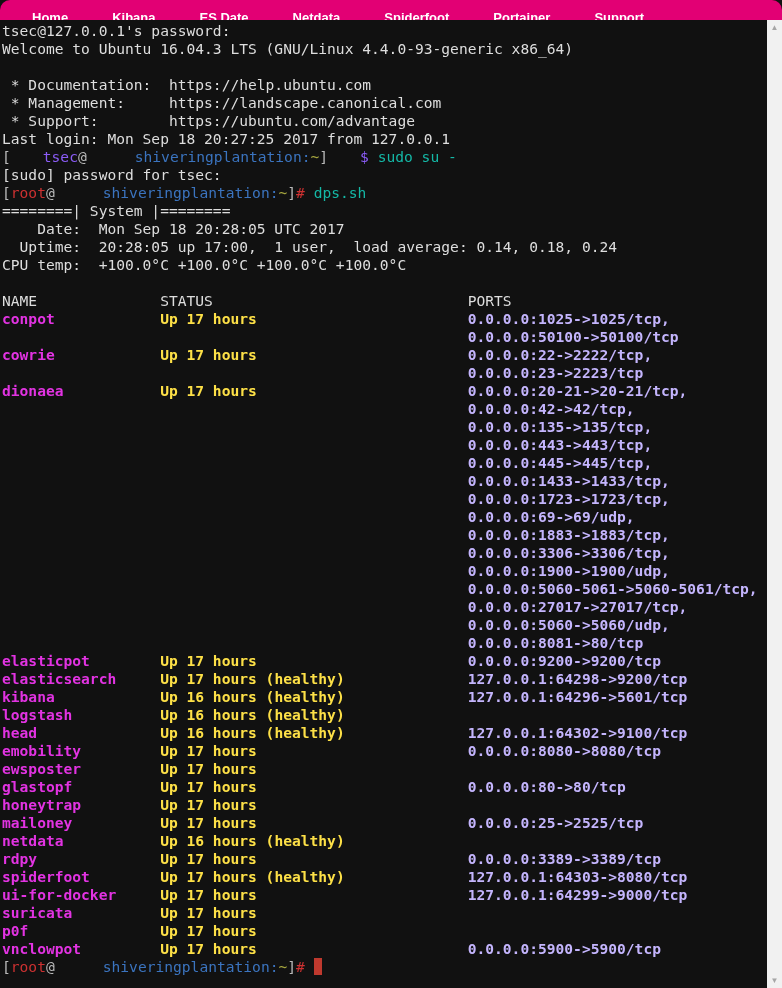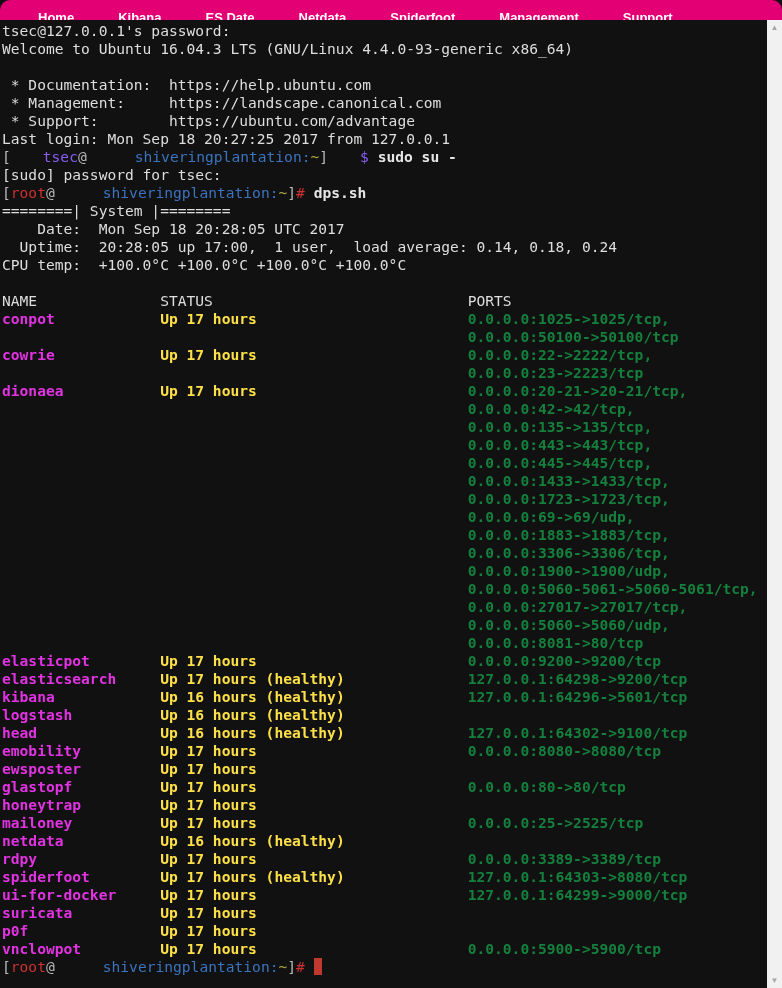--- a/index.html
+++ b/index.html
@@ -1,56 +1,56 @@
 <!DOCTYPE html>
 <html><head>
 <meta charset="utf-8">
 <style>
   html,body{margin:0;padding:0;background:#111111;}
   .page{position:relative;width:782px;height:988px;overflow:hidden;background:#111111;}
 
   
   .topnav{position:absolute;top:0;left:0;width:782px;height:36px;background:#e20074;
-          display:flex;align-items:center;padding-left:16px;box-sizing:border-box;border-radius:10px;}
+          display:flex;align-items:center;padding-left:10px;box-sizing:border-box;border-radius:10px;}
   .nav-item{color:#ffffff;font:600 13px/20px "Liberation Sans",sans-serif;
             padding:0 22px;text-decoration:none;white-space:nowrap;cursor:pointer;}
 
   
   .term{position:absolute;top:20px;left:0;right:15px;bottom:0;background:#111111;
         padding:2px 0 0 2px;overflow:hidden;
         font:14.6px/18px "DejaVu Sans Mono",monospace;white-space:pre;}
   .line{height:18px;}
   .c-fg{color:#dedede;}
-  .c-bold{color:#e5e5e5;font-weight:bold;text-align:center;}
+  .c-bold{color:#14b8a6;font-weight:normal;text-align:center;}
   .c-gray{color:#b9b9b9;}
   .c-green{color:#8b5cf6;margin-left:32px;}
   .c-greenB{color:#fde047;font-weight:bold;}
   .c-blue{color:#3b74bf;padding-left:48px;}
-  .c-blueB{color:#15803d;font-weight:bold;}
+  .c-blueB{color:#c4b5fd;font-weight:bold;}
   .c-magenta{color:#e233e2;font-weight:bold;}
   .c-red{color:#cd3131;text-align:center;}
   .c-olive{color:#a3a33e;}
   .c-cursor{background:#bf392e;color:#bf392e;}
 
   
   .scrollbar{position:absolute;top:20px;right:0;width:15px;bottom:0;background:#f1f1f1;
              display:flex;flex-direction:column;justify-content:space-between;align-items:center;}
   .sb-arrow{width:15px;height:15px;color:#a6a6a6;font-size:8px;line-height:15px;text-align:center;user-select:none;}
 </style>
 </head>
 <body>
 
 <div class="page">
   <nav class="topnav" id="topnav">
       <a class="nav-item">Home</a>
       <a class="nav-item">Kibana</a>
       <a class="nav-item">ES Date</a>
       <a class="nav-item">Netdata</a>
       <a class="nav-item">Spiderfoot</a>
-      <a class="nav-item">Management</a>
+      <a class="nav-item">Portainer</a>
       <a class="nav-item">Support</a>
     </nav>
   <div class="term" id="term"><div class="line"><span class="c-fg">tsec@127.0.0.1's password:</span></div><div class="line"><span class="c-fg">Welcome to Ubuntu 16.04.3 LTS (GNU/Linux 4.4.0-93-generic x86_64)</span></div><div class="line"><span class="c-fg"> </span></div><div class="line"><span class="c-fg"> * Documentation:  https://help.ubuntu.com</span></div><div class="line"><span class="c-fg"> * Management:     https://landscape.canonical.com</span></div><div class="line"><span class="c-fg"> * Support:        https://ubuntu.com/advantage</span></div><div class="line"><span class="c-fg">Last login: Mon Sep 18 20:27:25 2017 from 127.0.0.1</span></div><div class="line"><span class="c-gray">[</span><span class="c-green">tsec</span><span class="c-gray">@</span><span class="c-blue">shiveringplantation:</span><span class="c-olive">~</span><span class="c-gray">]</span><span class="c-green">$</span><span class="c-fg"> </span><span class="c-bold">sudo su -</span></div><div class="line"><span class="c-fg">[sudo] password for tsec:</span></div><div class="line"><span class="c-gray">[</span><span class="c-red">root</span><span class="c-gray">@</span><span class="c-blue">shiveringplantation:</span><span class="c-olive">~</span><span class="c-gray">]</span><span class="c-red">#</span><span class="c-fg"> </span><span class="c-bold">dps.sh</span></div><div class="line"><span class="c-fg">========| System |========</span></div><div class="line"><span class="c-fg">    Date:  Mon Sep 18 20:28:05 UTC 2017</span></div><div class="line"><span class="c-fg">  Uptime:  20:28:05 up 17:00,  1 user,  load average: 0.14, 0.18, 0.24</span></div><div class="line"><span class="c-fg">CPU temp:  +100.0°C +100.0°C +100.0°C +100.0°C</span></div><div class="line"><span class="c-fg"> </span></div><div class="line"><span class="c-fg">NAME              STATUS                             PORTS</span></div><div class="line"><span class="c-magenta">conpot            </span><span class="c-greenB">Up 17 hours                        </span><span class="c-blueB">0.0.0.0:1025-&gt;1025/tcp,</span></div><div class="line"><span class="c-fg">                                                     </span><span class="c-blueB">0.0.0.0:50100-&gt;50100/tcp</span></div><div class="line"><span class="c-magenta">cowrie            </span><span class="c-greenB">Up 17 hours                        </span><span class="c-blueB">0.0.0.0:22-&gt;2222/tcp,</span></div><div class="line"><span class="c-fg">                                                     </span><span class="c-blueB">0.0.0.0:23-&gt;2223/tcp</span></div><div class="line"><span class="c-magenta">dionaea           </span><span class="c-greenB">Up 17 hours                        </span><span class="c-blueB">0.0.0.0:20-21-&gt;20-21/tcp,</span></div><div class="line"><span class="c-fg">                                                     </span><span class="c-blueB">0.0.0.0:42-&gt;42/tcp,</span></div><div class="line"><span class="c-fg">                                                     </span><span class="c-blueB">0.0.0.0:135-&gt;135/tcp,</span></div><div class="line"><span class="c-fg">                                                     </span><span class="c-blueB">0.0.0.0:443-&gt;443/tcp,</span></div><div class="line"><span class="c-fg">                                                     </span><span class="c-blueB">0.0.0.0:445-&gt;445/tcp,</span></div><div class="line"><span class="c-fg">                                                     </span><span class="c-blueB">0.0.0.0:1433-&gt;1433/tcp,</span></div><div class="line"><span class="c-fg">                                                     </span><span class="c-blueB">0.0.0.0:1723-&gt;1723/tcp,</span></div><div class="line"><span class="c-fg">                                                     </span><span class="c-blueB">0.0.0.0:69-&gt;69/udp,</span></div><div class="line"><span class="c-fg">                                                     </span><span class="c-blueB">0.0.0.0:1883-&gt;1883/tcp,</span></div><div class="line"><span class="c-fg">                                                     </span><span class="c-blueB">0.0.0.0:3306-&gt;3306/tcp,</span></div><div class="line"><span class="c-fg">                                                     </span><span class="c-blueB">0.0.0.0:1900-&gt;1900/udp,</span></div><div class="line"><span class="c-fg">                                                     </span><span class="c-blueB">0.0.0.0:5060-5061-&gt;5060-5061/tcp,</span></div><div class="line"><span class="c-fg">                                                     </span><span class="c-blueB">0.0.0.0:27017-&gt;27017/tcp,</span></div><div class="line"><span class="c-fg">                                                     </span><span class="c-blueB">0.0.0.0:5060-&gt;5060/udp,</span></div><div class="line"><span class="c-fg">                                                     </span><span class="c-blueB">0.0.0.0:8081-&gt;80/tcp</span></div><div class="line"><span class="c-magenta">elasticpot        </span><span class="c-greenB">Up 17 hours                        </span><span class="c-blueB">0.0.0.0:9200-&gt;9200/tcp</span></div><div class="line"><span class="c-magenta">elasticsearch     </span><span class="c-greenB">Up 17 hours (healthy)              </span><span class="c-blueB">127.0.0.1:64298-&gt;9200/tcp</span></div><div class="line"><span class="c-magenta">kibana            </span><span class="c-greenB">Up 16 hours (healthy)              </span><span class="c-blueB">127.0.0.1:64296-&gt;5601/tcp</span></div><div class="line"><span class="c-magenta">logstash          </span><span class="c-greenB">Up 16 hours (healthy)              </span></div><div class="line"><span class="c-magenta">head              </span><span class="c-greenB">Up 16 hours (healthy)              </span><span class="c-blueB">127.0.0.1:64302-&gt;9100/tcp</span></div><div class="line"><span class="c-magenta">emobility         </span><span class="c-greenB">Up 17 hours                        </span><span class="c-blueB">0.0.0.0:8080-&gt;8080/tcp</span></div><div class="line"><span class="c-magenta">ewsposter         </span><span class="c-greenB">Up 17 hours                        </span></div><div class="line"><span class="c-magenta">glastopf          </span><span class="c-greenB">Up 17 hours                        </span><span class="c-blueB">0.0.0.0:80-&gt;80/tcp</span></div><div class="line"><span class="c-magenta">honeytrap         </span><span class="c-greenB">Up 17 hours                        </span></div><div class="line"><span class="c-magenta">mailoney          </span><span class="c-greenB">Up 17 hours                        </span><span class="c-blueB">0.0.0.0:25-&gt;2525/tcp</span></div><div class="line"><span class="c-magenta">netdata           </span><span class="c-greenB">Up 16 hours (healthy)              </span></div><div class="line"><span class="c-magenta">rdpy              </span><span class="c-greenB">Up 17 hours                        </span><span class="c-blueB">0.0.0.0:3389-&gt;3389/tcp</span></div><div class="line"><span class="c-magenta">spiderfoot        </span><span class="c-greenB">Up 17 hours (healthy)              </span><span class="c-blueB">127.0.0.1:64303-&gt;8080/tcp</span></div><div class="line"><span class="c-magenta">ui-for-docker     </span><span class="c-greenB">Up 17 hours                        </span><span class="c-blueB">127.0.0.1:64299-&gt;9000/tcp</span></div><div class="line"><span class="c-magenta">suricata          </span><span class="c-greenB">Up 17 hours                        </span></div><div class="line"><span class="c-magenta">p0f               </span><span class="c-greenB">Up 17 hours                        </span></div><div class="line"><span class="c-magenta">vnclowpot         </span><span class="c-greenB">Up 17 hours                        </span><span class="c-blueB">0.0.0.0:5900-&gt;5900/tcp</span></div><div class="line"><span class="c-gray">[</span><span class="c-red">root</span><span class="c-gray">@</span><span class="c-blue">shiveringplantation:</span><span class="c-olive">~</span><span class="c-gray">]</span><span class="c-red">#</span><span class="c-fg"> </span><span class="c-cursor"> </span></div></div>
   <div class="scrollbar">
     <div class="sb-arrow">▲</div>
     <div class="sb-arrow">▼</div>
   </div>
 </div>
 
 </body></html>

